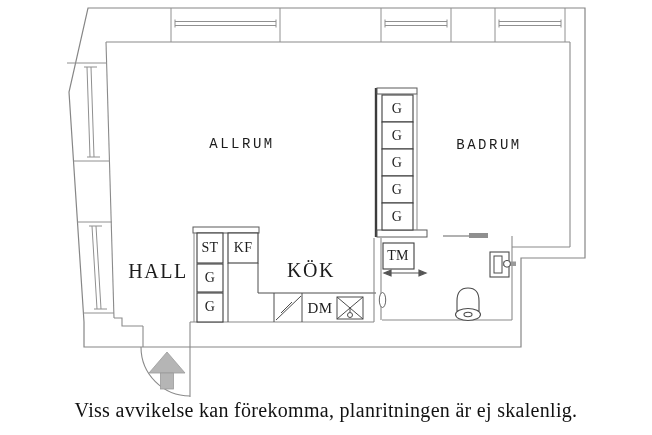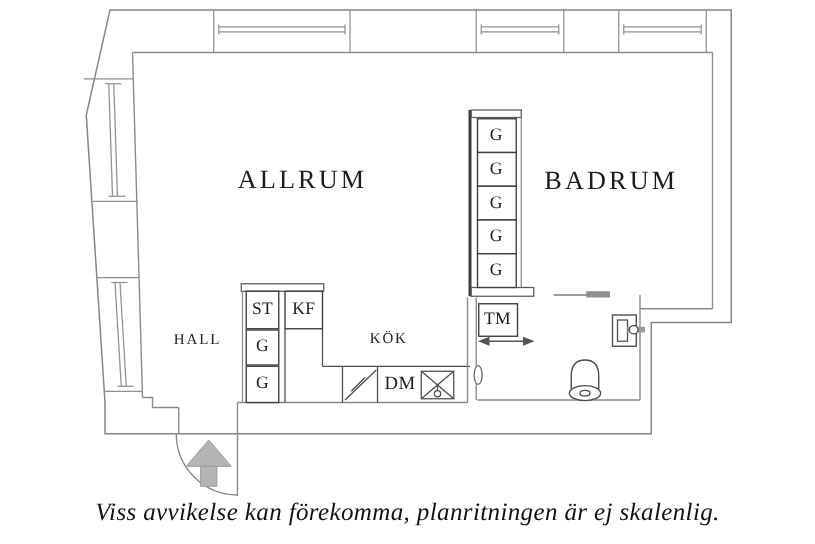--- a/index.html
+++ b/index.html
@@ -1,25 +1,25 @@
 <!DOCTYPE html>
 <html><head>
 <meta charset="utf-8">
 <style>
   html,body{margin:0;padding:0;background:#ffffff;}
   .stage{position:relative;width:652px;height:435px;background:#ffffff;overflow:hidden;
          font-family:"Liberation Serif",serif;}
   .stage svg{position:absolute;left:0;top:0;}
   .plan-label{position:absolute;transform:translate(-50%,-50%);color:#1c1c1c;
               white-space:nowrap;line-height:1;}
-  .lab-lg{font-size:21px;letter-spacing:2.5px;}
-  .lab-md{font-size:12px;letter-spacing:1.5px;}
+  .lab-lg{font-size:14px;letter-spacing:2.5px;font-family:Liberation Mono, monospace;}
+  .lab-md{font-size:20px;letter-spacing:1.5px;}
   .lab-sm{font-size:14px;letter-spacing:0.3px;}
   .caption{position:absolute;left:0;top:399px;width:652px;text-align:center;
-           font-size:20px;font-style:italic;color:#111;letter-spacing:0.3px;}
+           font-size:20px;color:#111;letter-spacing:0.3px;}
 </style>
 </head>
 <body>
 
 <div class="stage">
 
   <svg width="652" height="435" viewBox="0 0 652 435">
 
     <g fill="#ffffff" stroke="#868686" stroke-width="1.2">
       <path d="M88,8 L585,8 L585,258 L521,258 L521,347 L84,347 L84,322 L69,92 Z"></path>

